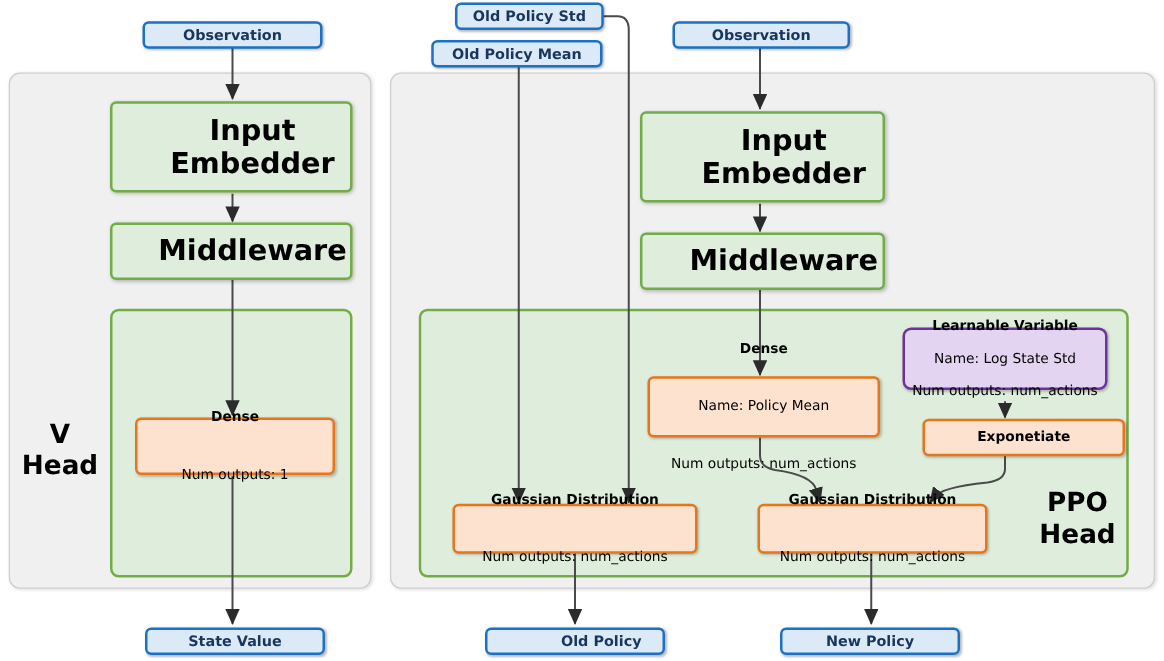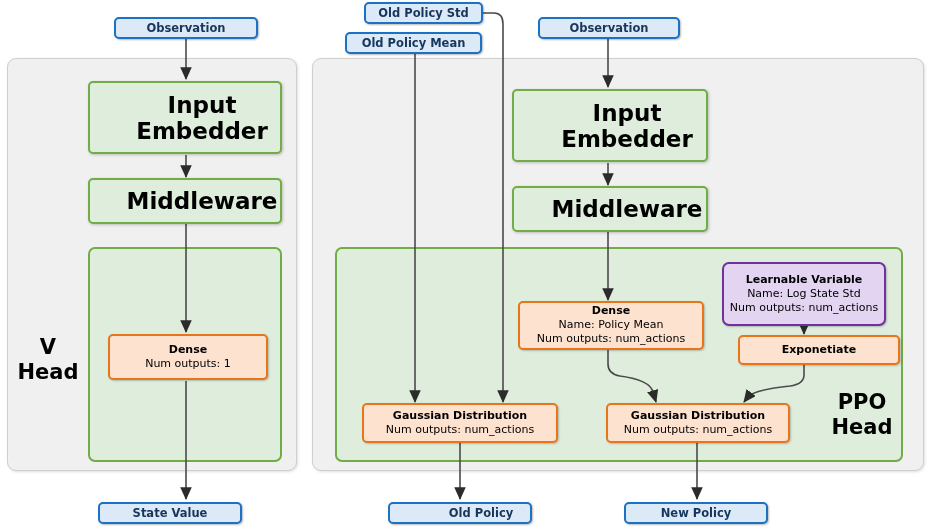--- a/index.html
+++ b/index.html
@@ -87,20 +87,21 @@
     border-radius: 7px;
     z-index: 2;
   }
   
   .orange {
     background: #fce2cf;
     border: 2px solid #e8751a;
     border-radius: 5px;
     color: #000000;
     box-shadow: 1px 1px 2px rgba(0,0,0,0.22);
+    gap: 32px;
   }
   
   .purple {
     background: #e3d5f2;
     border: 2px solid #7030a0;
     border-radius: 7px;
     color: #000000;
     box-shadow: 1px 1px 2px rgba(0,0,0,0.22);
   }
   .line1 {
@@ -174,21 +175,21 @@
 
   <div class="node green" style="left:88px; top:178px; width:194px; height:46px;">
     <span class="green-big-label">Middleware</span>
   </div>
 
   <div class="node orange" style="left:108px; top:334px; width:160px; height:46px;">
     <span class="line1">Dense</span>
     <span class="line2">Num outputs: 1</span>
   </div>
 
-  <div class="node io" style="left:98px; top:502px; width:144px; height:22px;">
+  <div class="node io" style="left:116px; top:502px; width:144px; height:22px;">
     <span>State Value</span>
   </div>
 
   <div class="head-container" style="left:312px; top:58px; width:612px; height:413px;"></div>
   <div class="green-region" style="left:335px; top:247px; width:568px; height:215px;"></div>
   <div class="head-title" style="left:822px; top:390px; width:80px;">
     <div>PPO</div>
     <div>Head</div>
   </div>
 
@@ -211,21 +212,21 @@
   <div class="node green" style="left:512px; top:186px; width:196px; height:46px;">
     <span class="green-big-label">Middleware</span>
   </div>
 
   <div class="node orange" style="left:518px; top:301px; width:186px; height:49px;">
     <span class="line1">Dense</span>
     <span class="line2">Name: Policy Mean</span>
     <span class="line2">Num outputs: num_actions</span>
   </div>
 
-  <div class="node purple" style="left:722px; top:262px; width:164px; height:64px;">
+  <div class="node purple" style="left:722px; top:262px; width:164px; height:50px;gap:12px;">
     <span class="line1">Learnable Variable</span>
     <span class="line2">Name: Log State Std</span>
     <span class="line2">Num outputs: num_actions</span>
   </div>
 
   <div class="node orange" style="left:738px; top:335px; width:162px; height:30px;">
     <span class="line1">Exponetiate</span>
   </div>
 
   <div class="node orange" style="left:362px; top:403px; width:196px; height:40px;">

